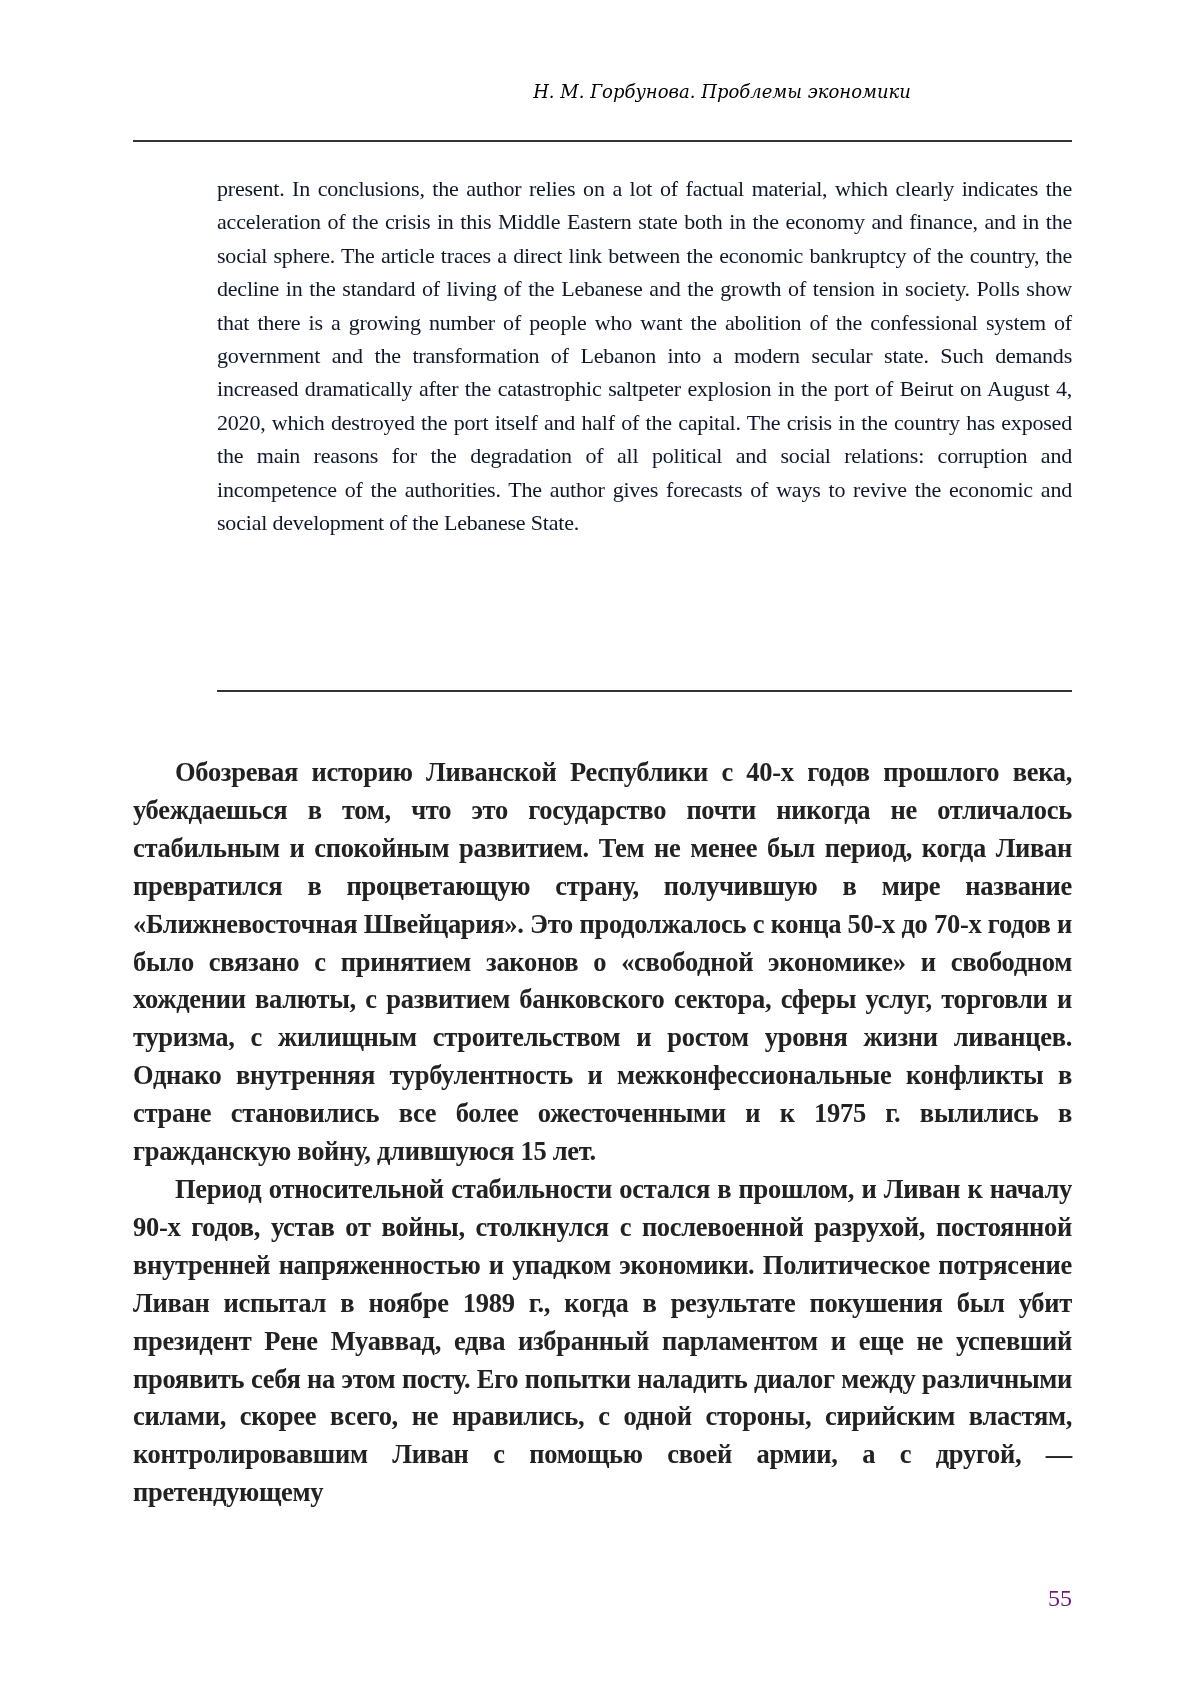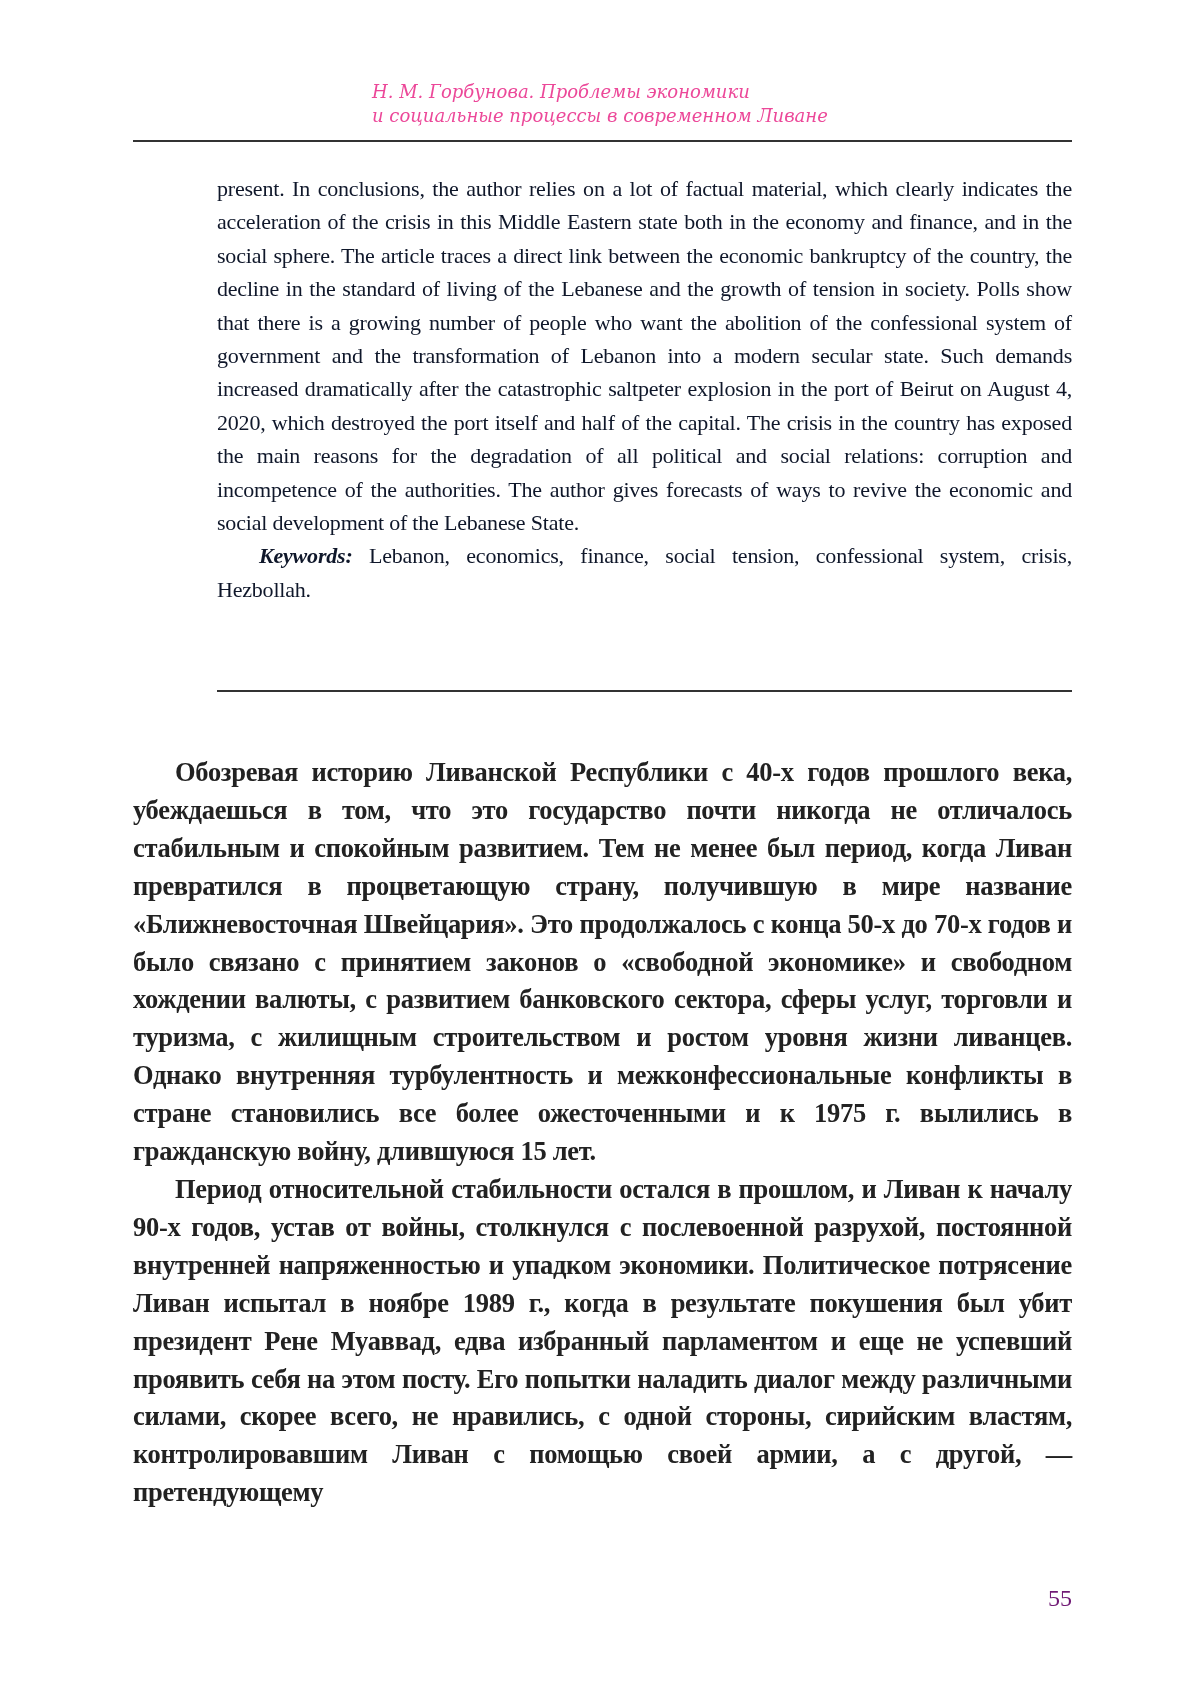--- a/index.html
+++ b/index.html
@@ -1,23 +1,23 @@
 <!DOCTYPE html>
 <html><head>
 <meta charset="utf-8">
 <style>
   html, body { margin: 0; padding: 0; background: #ffffff; }
   body { width: 1200px; height: 1696px; position: relative; overflow: hidden; color: #231f20; }
   .page { position: absolute; left: 0; top: 0; width: 1200px; height: 1696px; }
 
   .running-head {
     position: absolute; right: 128px; top: 80px; width: 700px;
-    text-align: left;
+    text-align: center;
     font-family: "DejaVu Serif", serif; font-style: italic;
-    font-size: 18px; line-height: 24px; color: #ec4899;
+    font-size: 18px; line-height: 24px; color: #000000;
   }
   .head-rule {
     position: absolute; left: 133px; top: 140px; width: 939px; height: 2px; background: #333;
   }
 
   .abstract {
     position: absolute; left: 217px; top: 172px; width: 855px;
     font-family: "Liberation Serif", serif; font-size: 22px; line-height: 33.4px;
     color: #0f172a; text-align: justify; letter-spacing: -0.2px;
   }
@@ -40,27 +40,25 @@
     font-family: Liberation Serif, serif; font-size: 24px; color: #701a75;
   }
 </style>
 </head>
 <body>
 
 <div class="page">
 
   <div class="running-head">
     <div>Н. М. Горбунова. Проблемы экономики</div>
-    <div>и социальные процессы в современном Ливане</div>
   </div>
   <div class="head-rule"></div>
 
   <div class="abstract">
     <p>present. In conclusions, the author relies on a lot of factual material, which clearly indicates the acceleration of the crisis in this Middle Eastern state both in the economy and finance, and in the social sphere. The article traces a direct link between the economic bankruptcy of the country, the decline in the standard of living of the Lebanese and the growth of tension in society. Polls show that there is a growing number of people who want the abolition of the confessional system of government and the transformation of Lebanon into a modern secular state. Such demands increased dramatically after the catastrophic saltpeter explosion in the port of Beirut on August 4, 2020, which destroyed the port itself and half of the capital. The crisis in the country has exposed the main reasons for the deg­radation of all political and social relations: corruption and incompetence of the authorities. The author gives forecasts of ways to revive the economic and social development of the Lebanese State.</p>
-    <p class="kw"><b>Keywords:</b><span> Lebanon, economics, finance, social tension, confessional system, crisis, Hezbollah.</span></p>
   </div>
   <div class="abstract-rule"></div>
 
   <div class="body-text">
     <p>Обозревая историю Ливанской Республики с 40-х годов прошлого века, убеждаешься в том, что это государство почти никогда не отли­чалось стабильным и спокойным развитием. Тем не менее был период, когда Ливан превратился в процветающую страну, получившую в мире название «Ближневосточная Швейцария». Это продолжалось с конца 50-х до 70-х годов и было связано с принятием законов о «свободной экономике» и свободном хождении валюты, с развитием банковского сектора, сферы услуг, торговли и туризма, с жилищным строитель­ством и ростом уровня жизни ливанцев. Однако внутренняя турбу­лентность и межконфессиональные конфликты в стране становились все более ожесточенными и к 1975 г. вылились в гражданскую войну, длившуюся 15 лет.</p>
     <p>Период относительной стабильности остался в прошлом, и Ливан к началу 90-х годов, устав от войны, столкнулся с послевоенной раз­рухой, постоянной внутренней напряженностью и упадком эконо­мики. Политическое потрясение Ливан испытал в ноябре 1989 г., когда в результате покушения был убит президент Рене Муаввад, едва избранный парламентом и еще не успевший проявить себя на этом посту. Его попытки наладить диалог между различными силами, скорее всего, не нравились, с одной стороны, сирийским властям, контролиро­вавшим Ливан с помощью своей армии, а с другой, — претендующему</p>
   </div>
 
   <div class="page-number">55</div>
 </div>

